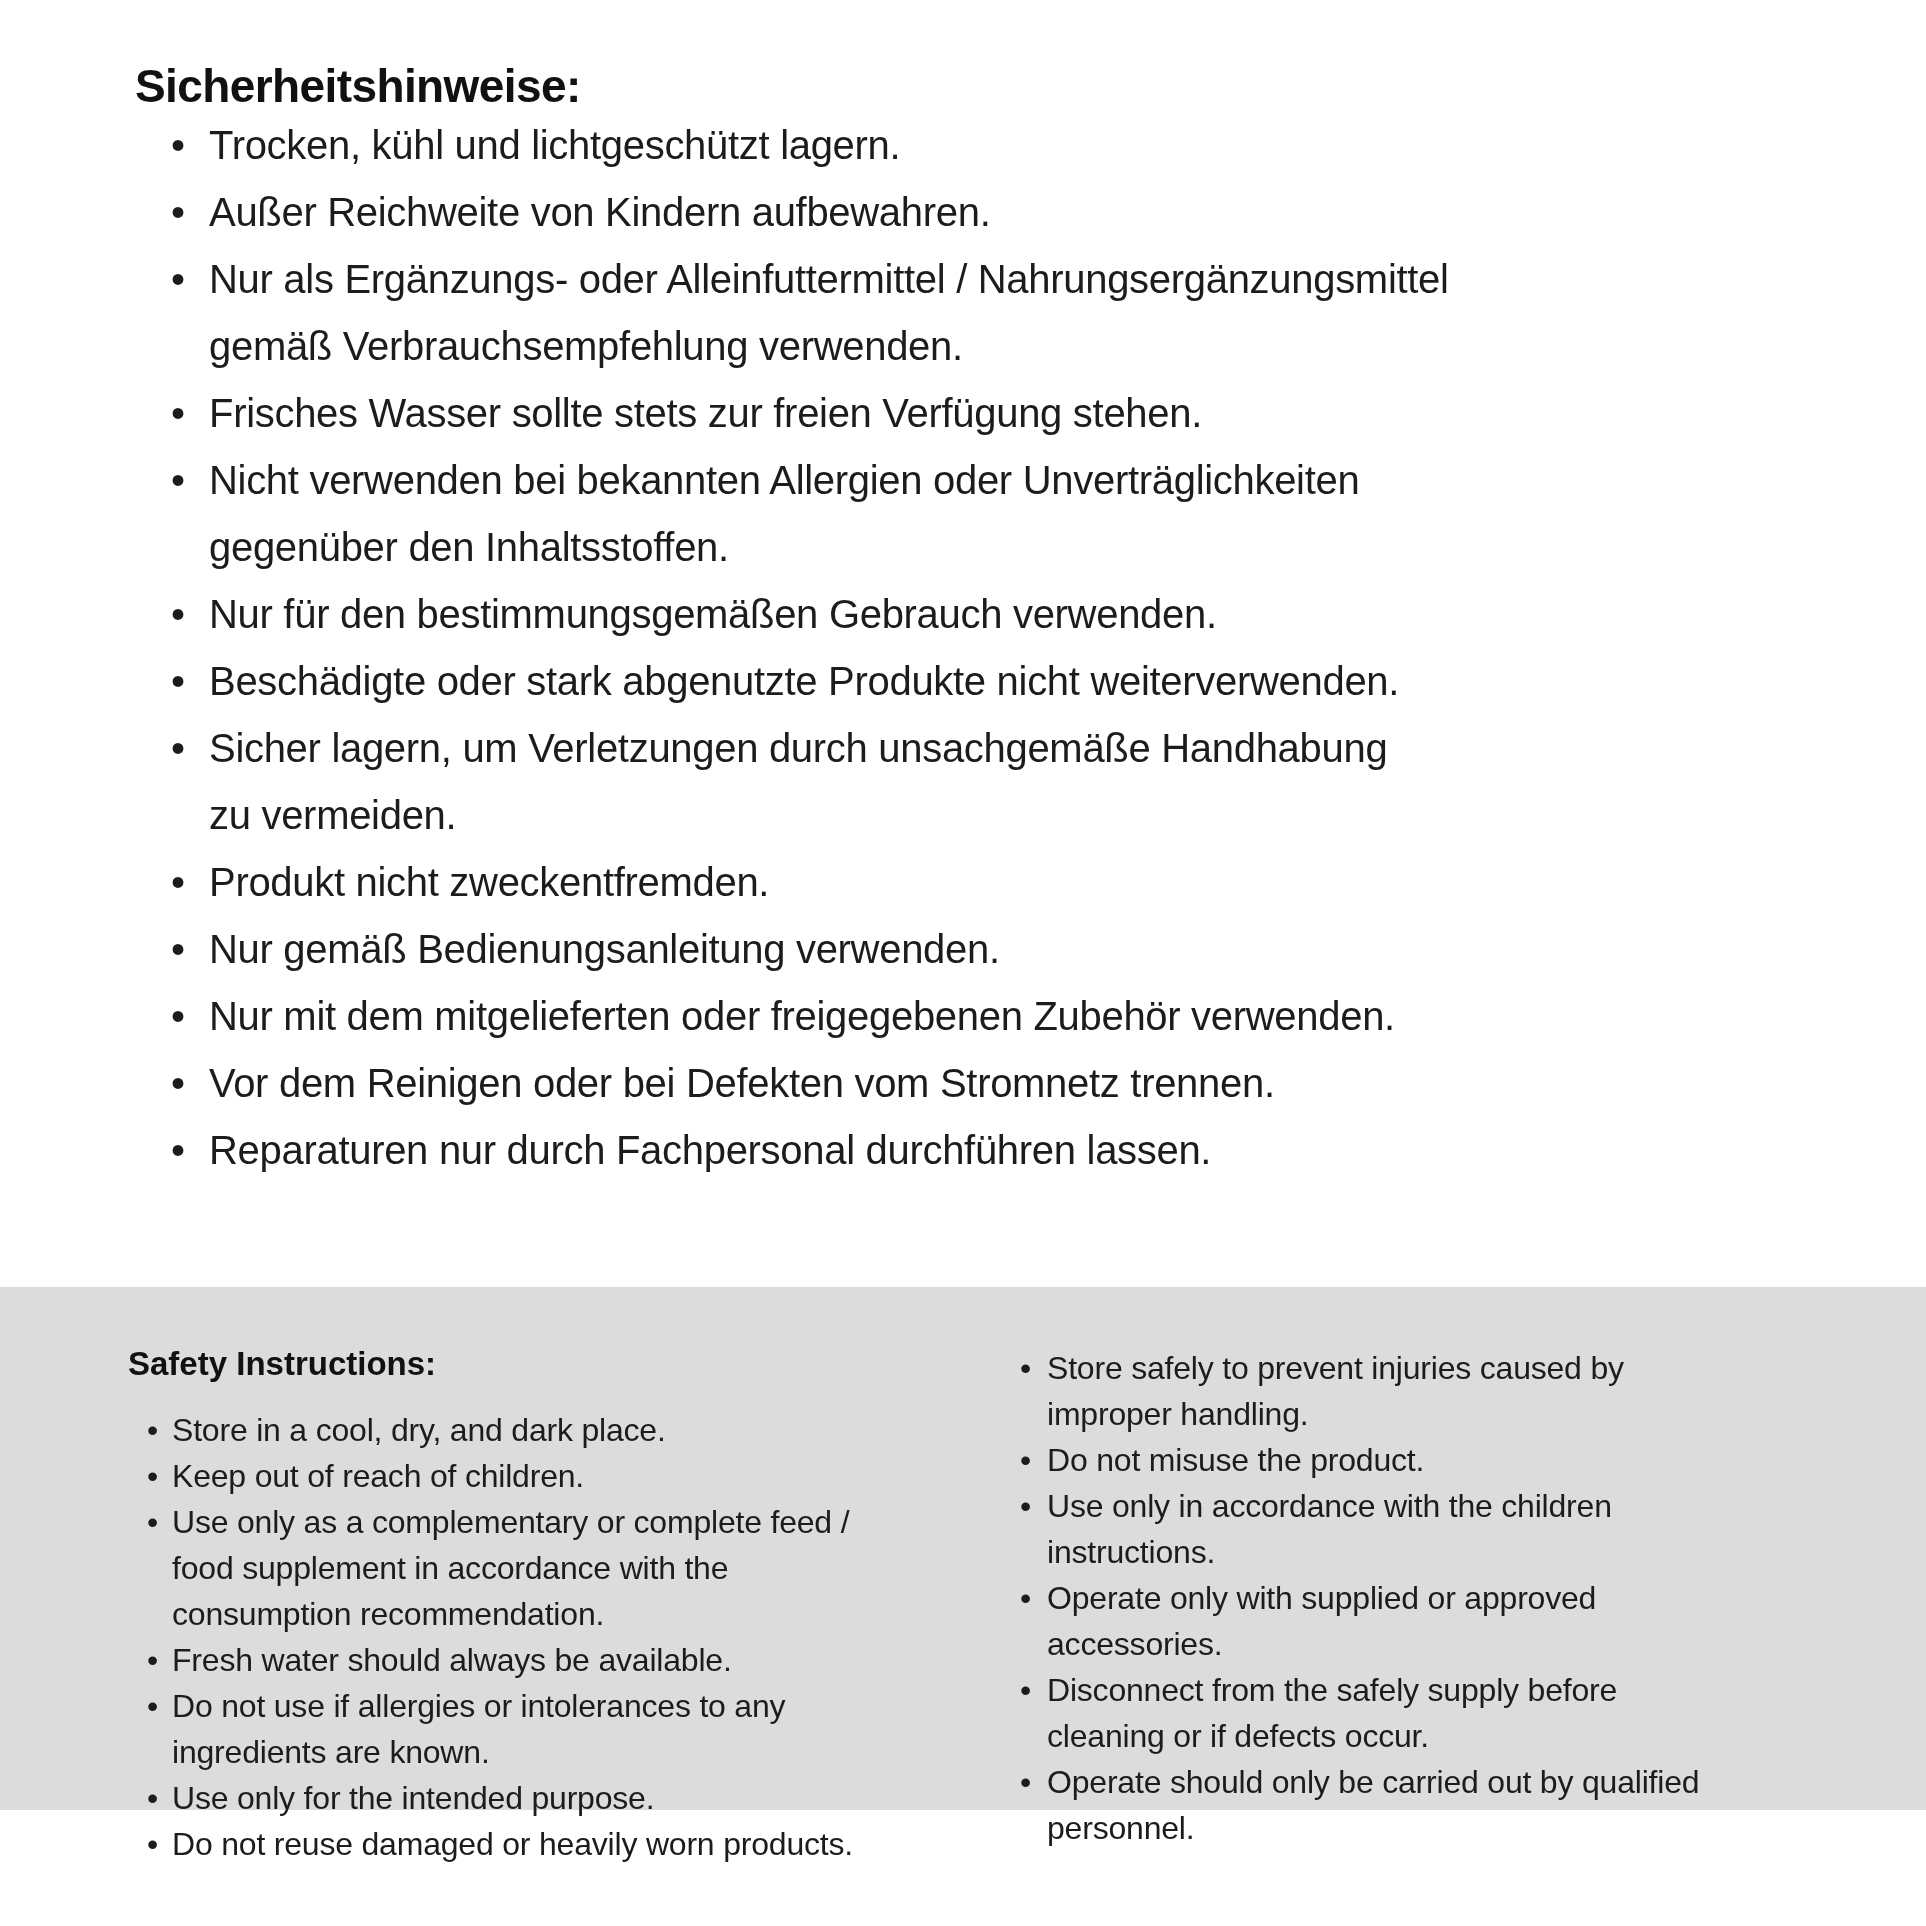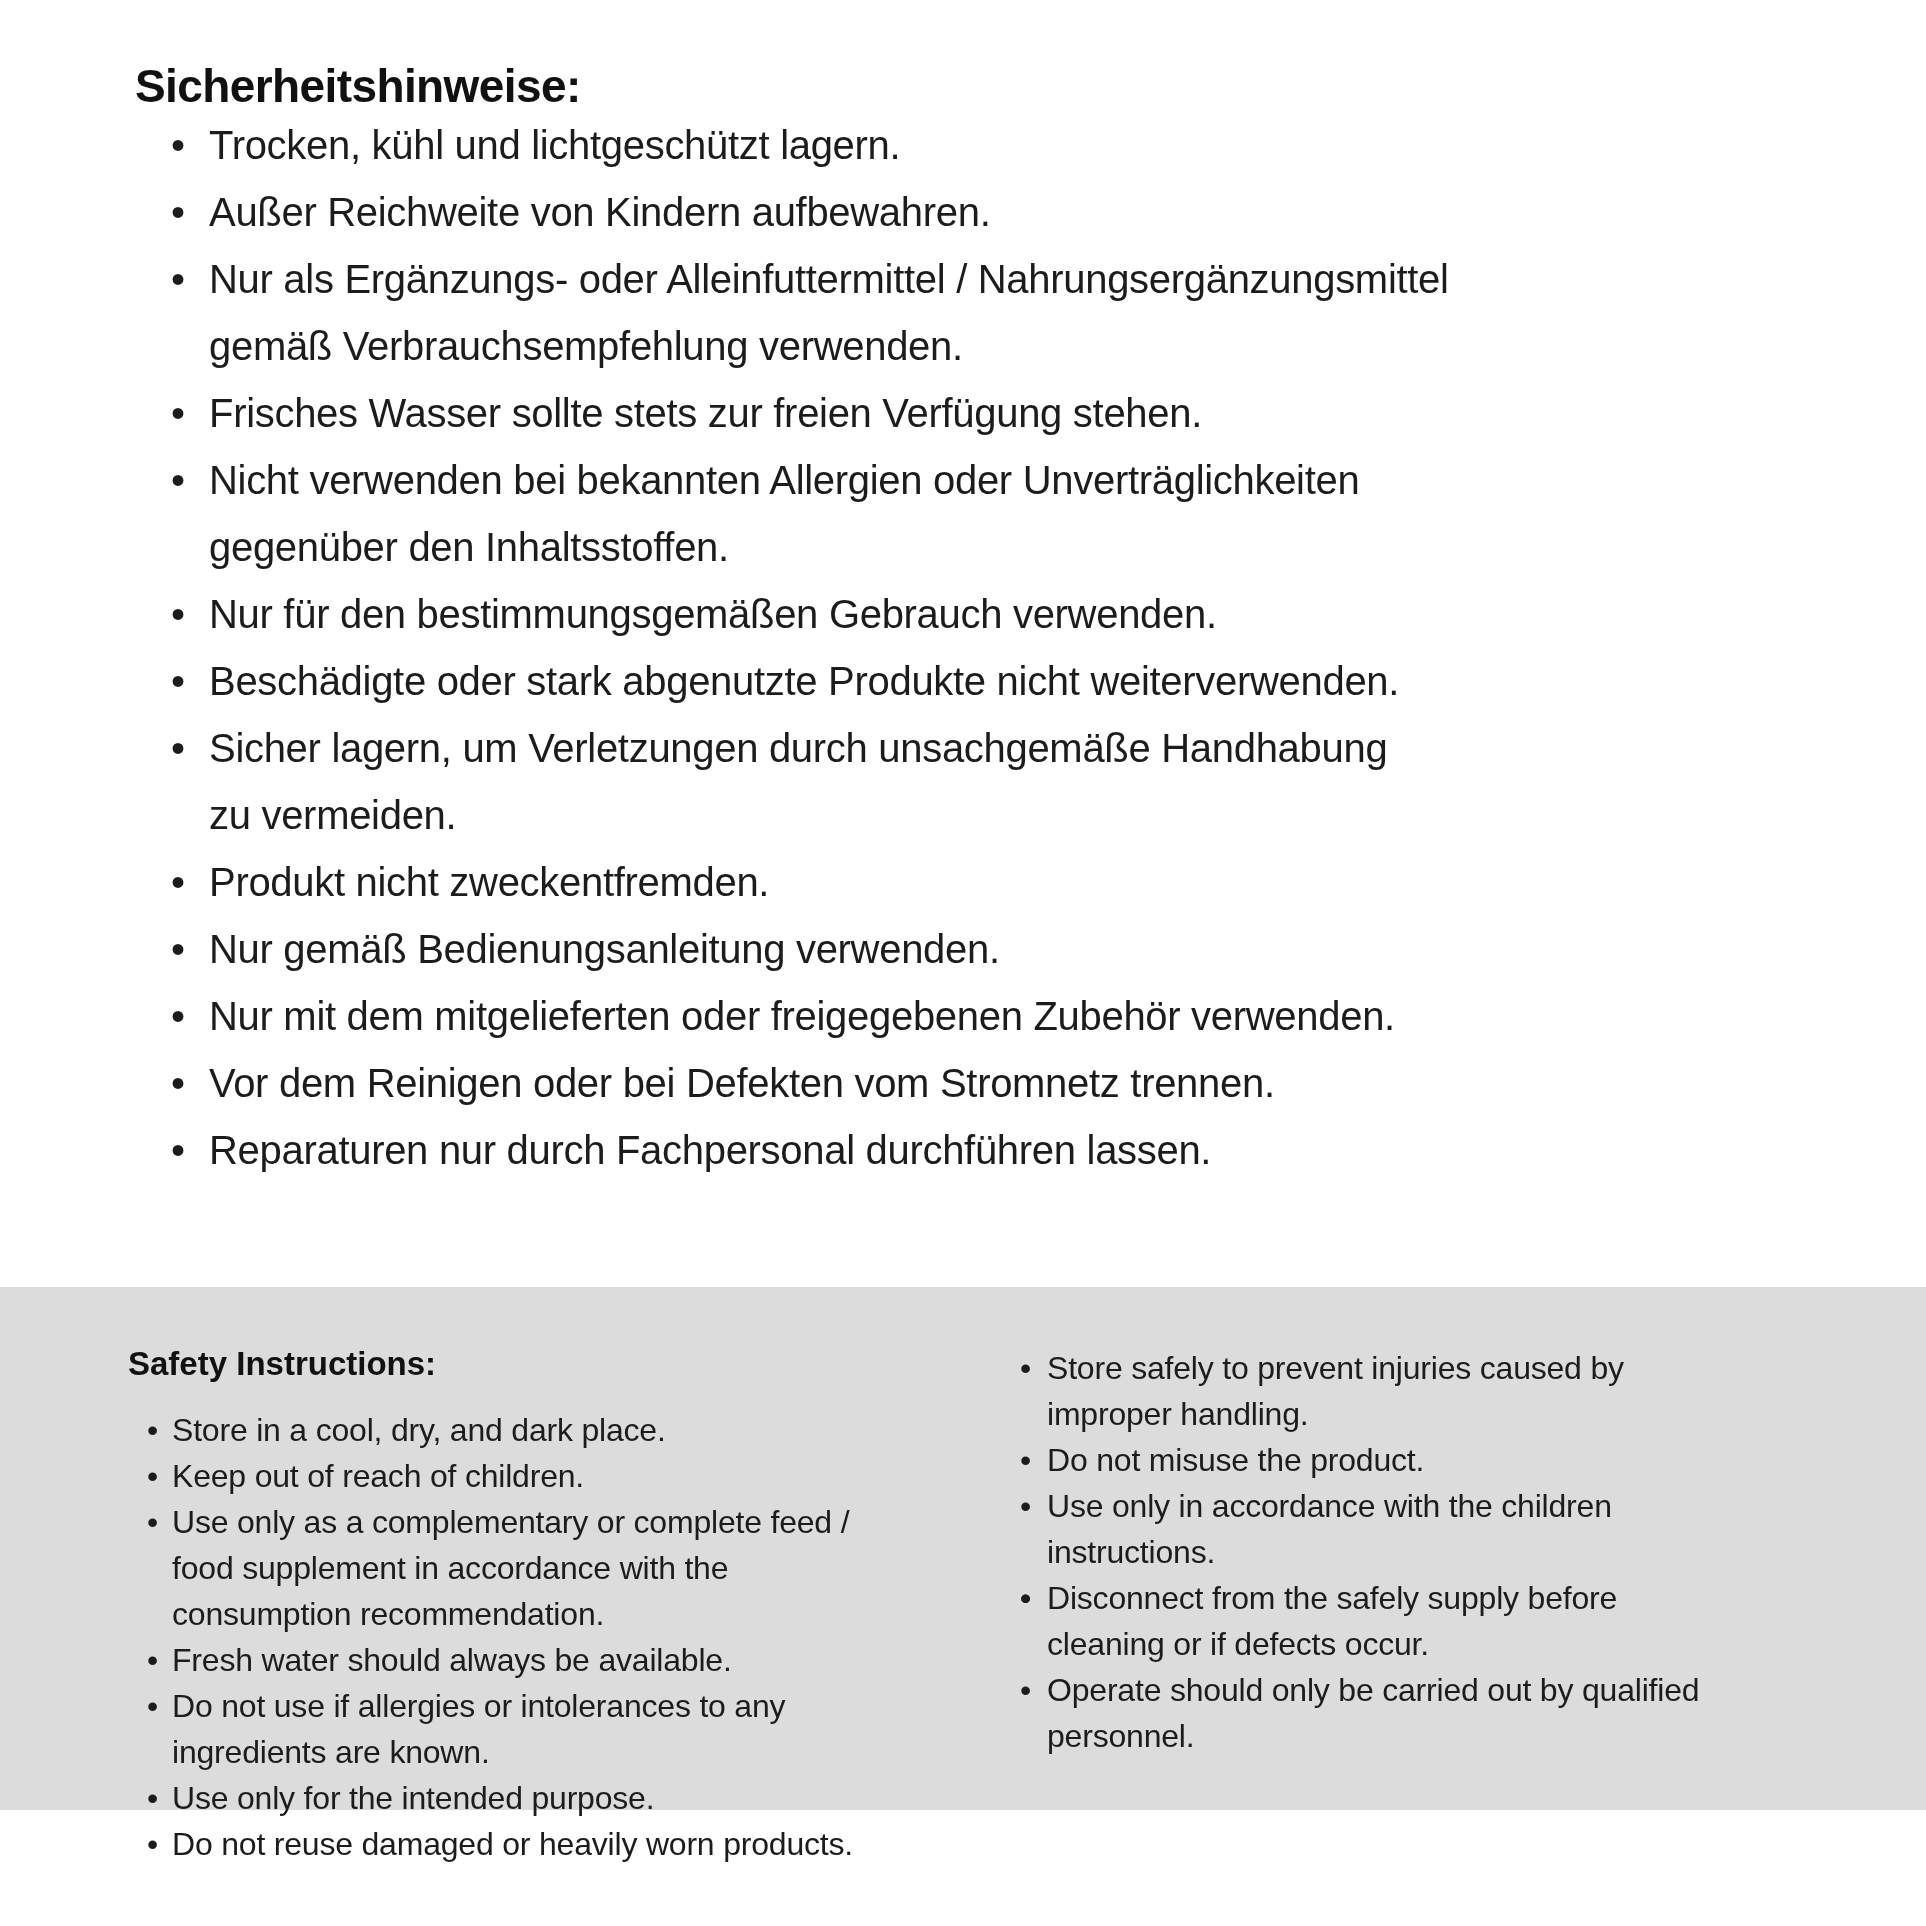--- a/index.html
+++ b/index.html
@@ -131,21 +131,22 @@
       <li><span class="marker">•</span><span class="txt">Do not reuse damaged or heavily worn products.</span></li>
     </ul>
   </div>
   <div class="col-right">
     <ul class="blist e-list">
       <li><span class="marker">•</span><span class="txt">Store safely to prevent injuries caused by
 improper handling.</span></li>
       <li><span class="marker">•</span><span class="txt">Do not misuse the product.</span></li>
       <li><span class="marker">•</span><span class="txt">Use only in accordance with the children
 instructions.</span></li>
-      <li><span class="marker">•</span></li>
+      <li><span class="marker">•</span><span class="txt">Operate only with supplied or approved
+accessories.</span></li>
       <li><span class="marker">•</span><span class="txt">Disconnect from the safely supply before
 cleaning or if defects occur.</span></li>
       <li><span class="marker">•</span><span class="txt">Operate should only be carried out by qualified
 personnel.</span></li>
     </ul>
   </div>
 </div>
 
 
 </body></html>

